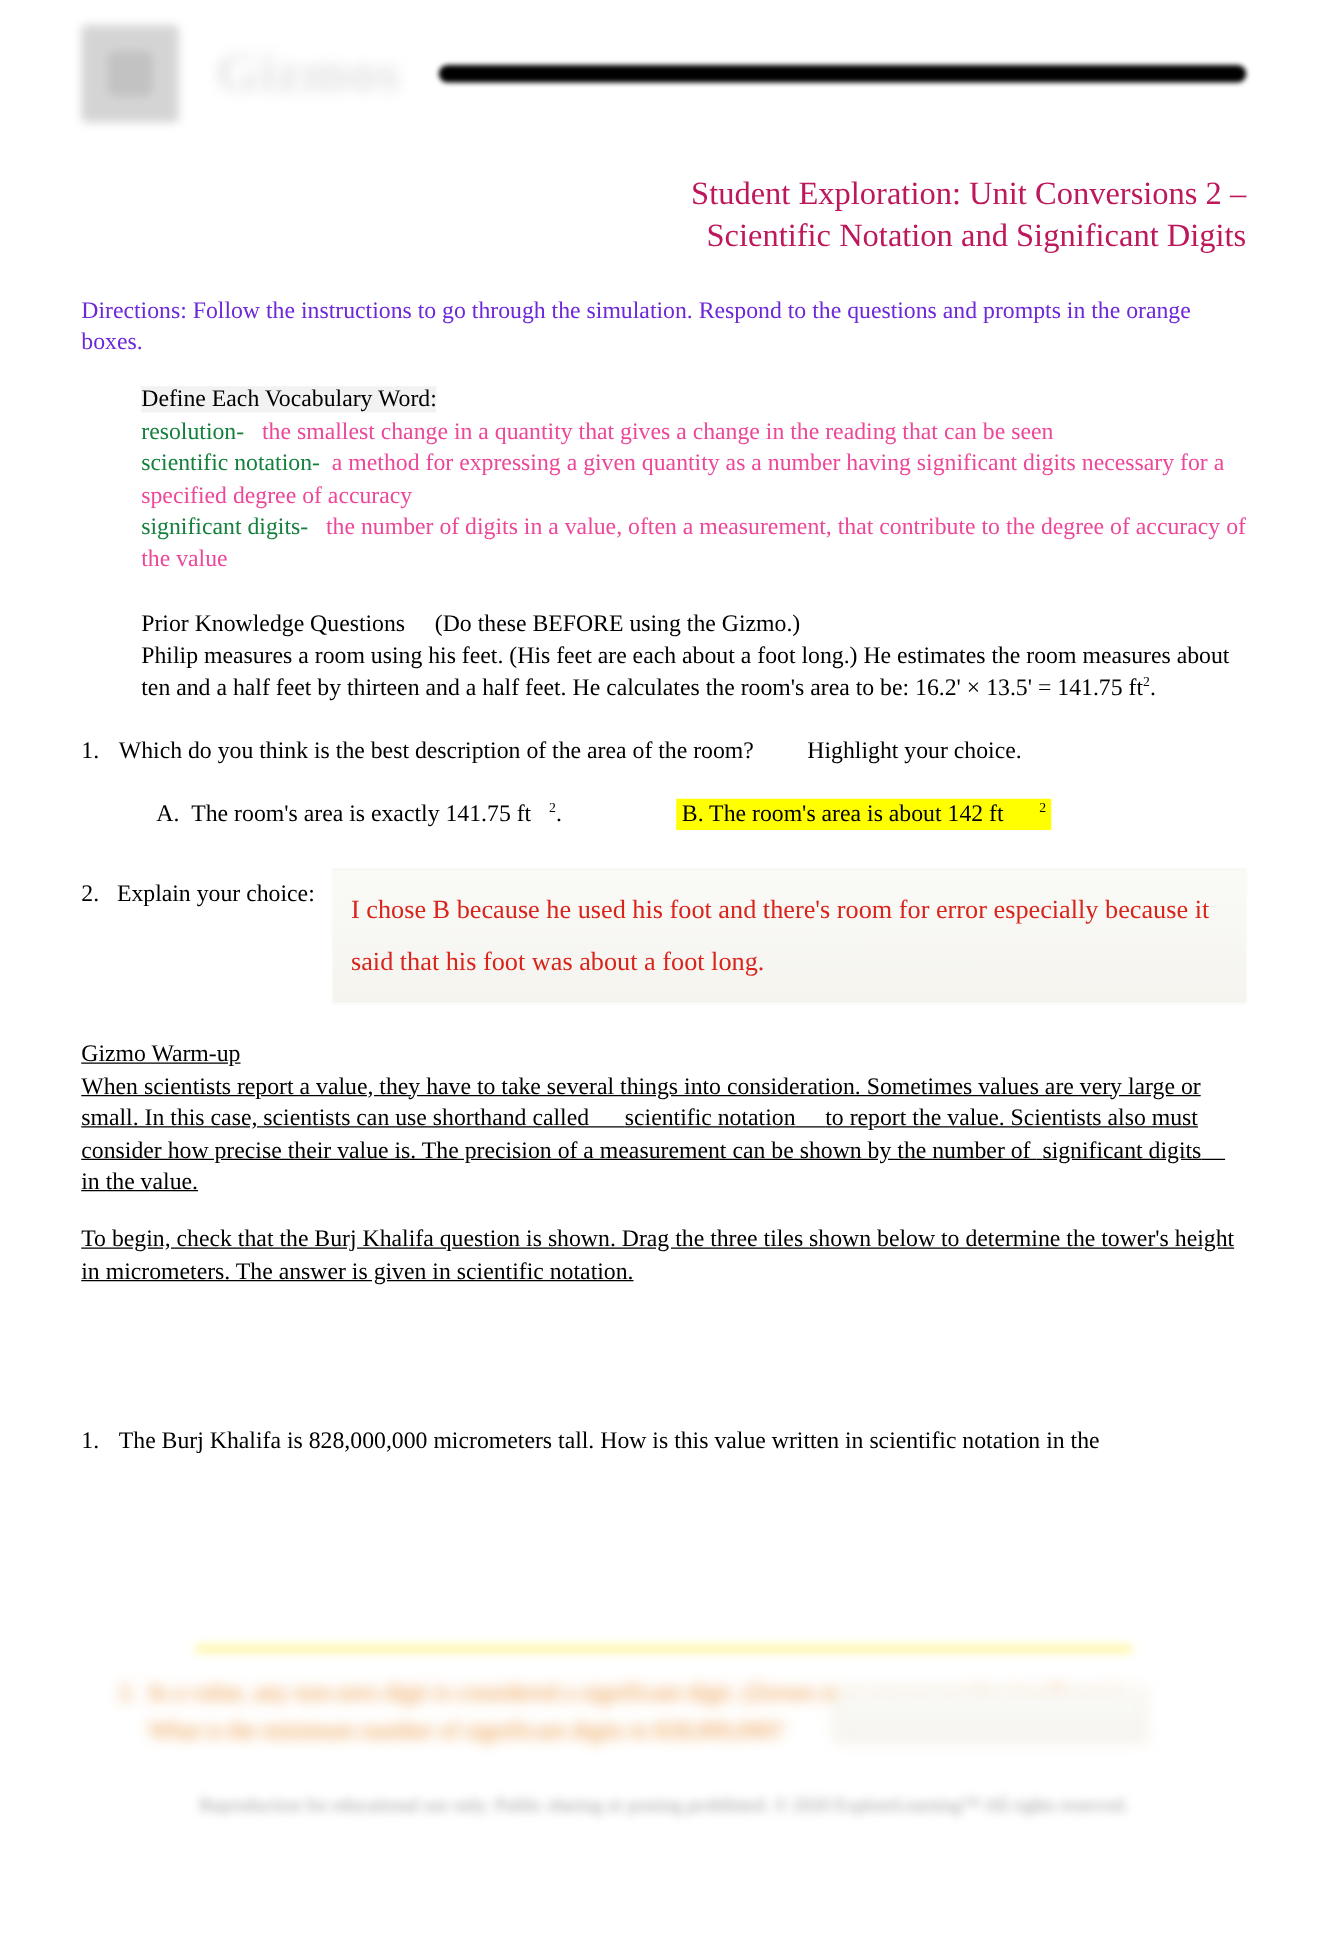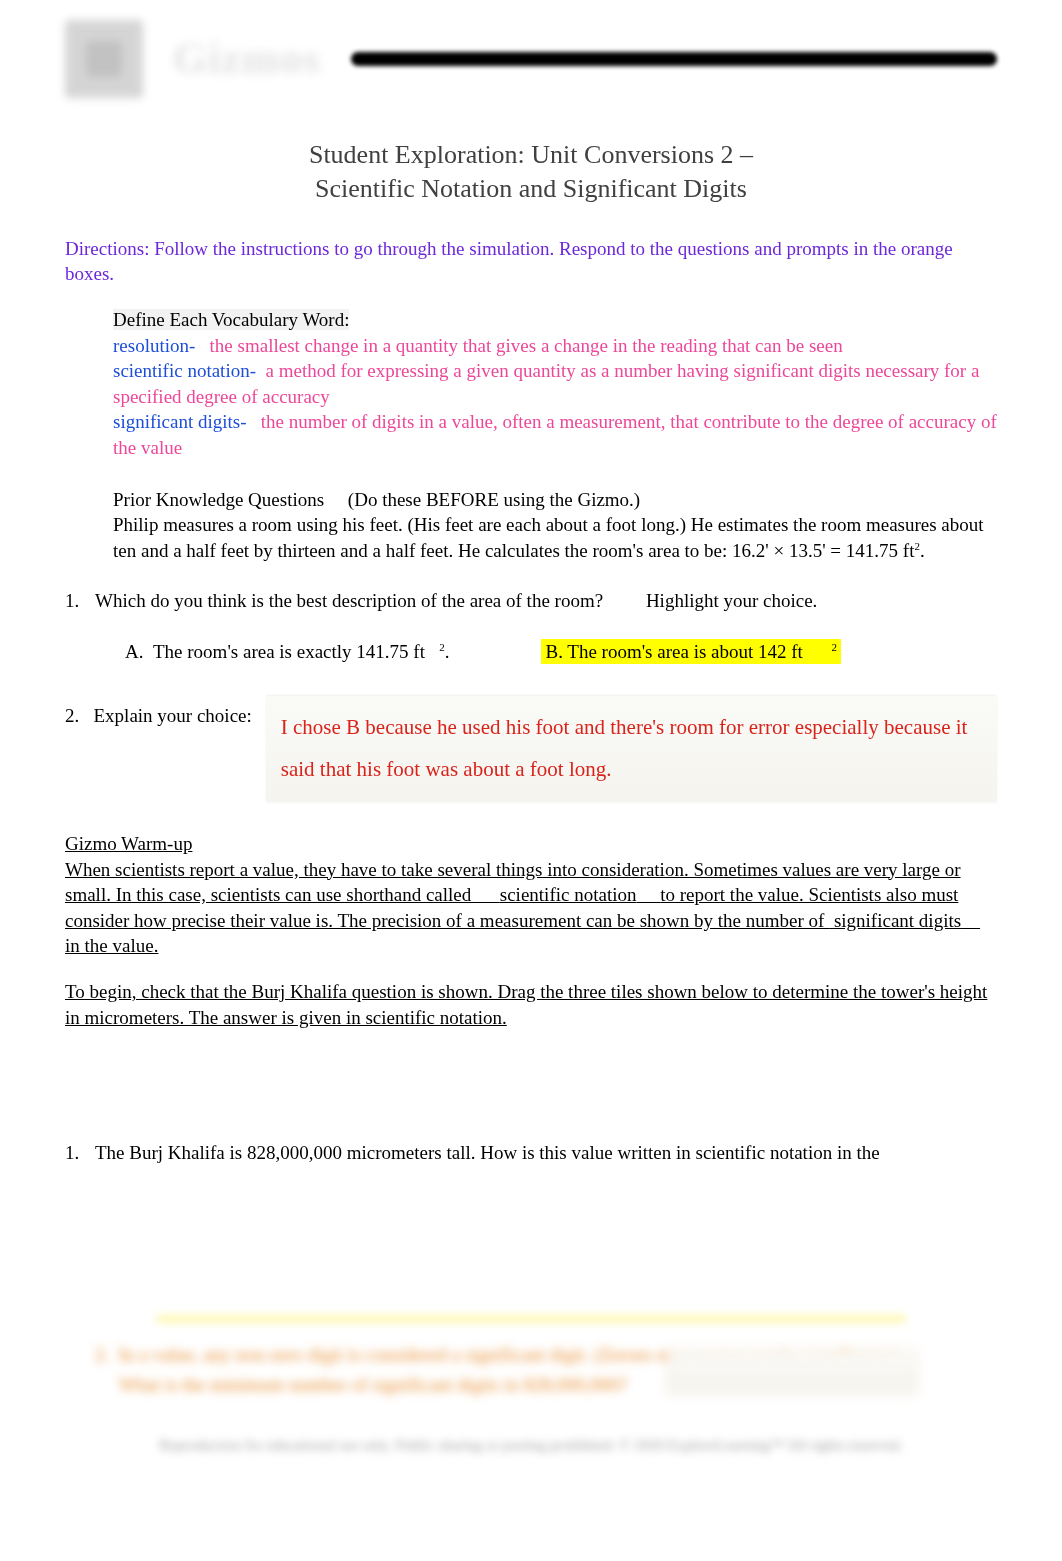--- a/index.html
+++ b/index.html
@@ -41,36 +41,36 @@
     letter-spacing: 1px;
   }
   .blackbar {
     flex: 1;
     height: 14px;
     background: #000;
     border-radius: 7px;
     filter: blur(2px);
   }
   .title {
-    text-align: center;
-    color: #404040;
+    text-align: right;
+    color: #be185d;
     font-size: 26px;
     line-height: 1.3;
     margin: 10px 0 30px 0;
     position: relative;
   }
   .orange { color: #6d28d9; }
   .red { color: #ec4899; }
   .highlight-gray {
     background: #f2f2f2;
   }
   .section { margin-top: 14px; margin-left: 48px; }
   .directions { margin-bottom: 20px; }
   .vocab-line { }
-  .vocab-term { color: #1d4ed8; }
+  .vocab-term { color: #15803d; }
   .indent-q { padding-left: 30px; text-indent: -30px; margin-top: 24px; }
   .indent-q .num { display: inline-block; width: 30px; text-indent: 0; }
   .choices-row {
     display: flex;
     align-items: baseline;
     margin-top: 26px;
     padding-left: 60px;
     gap: 92px;
   }
   .choice-a { }

